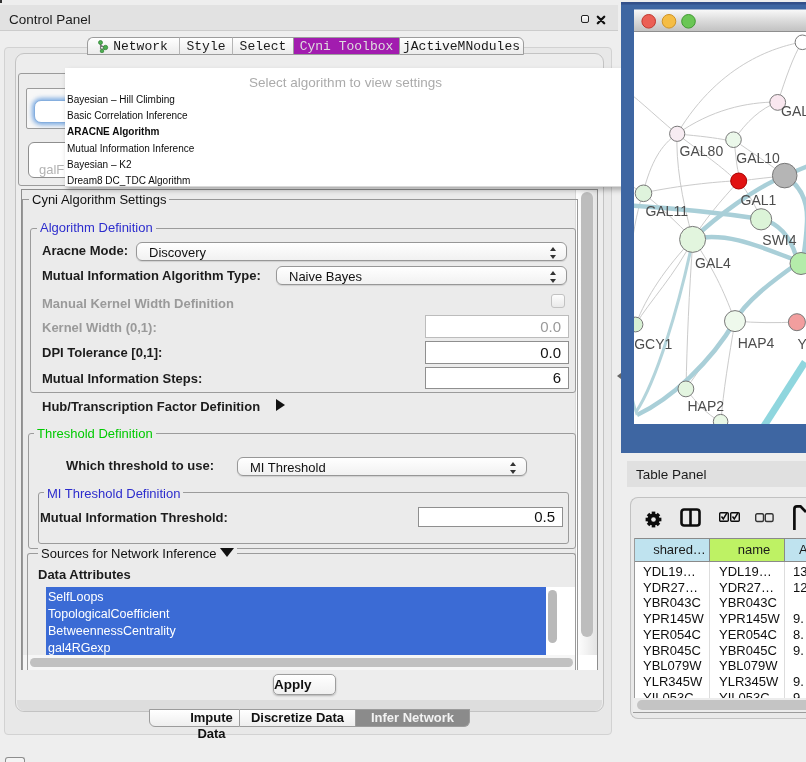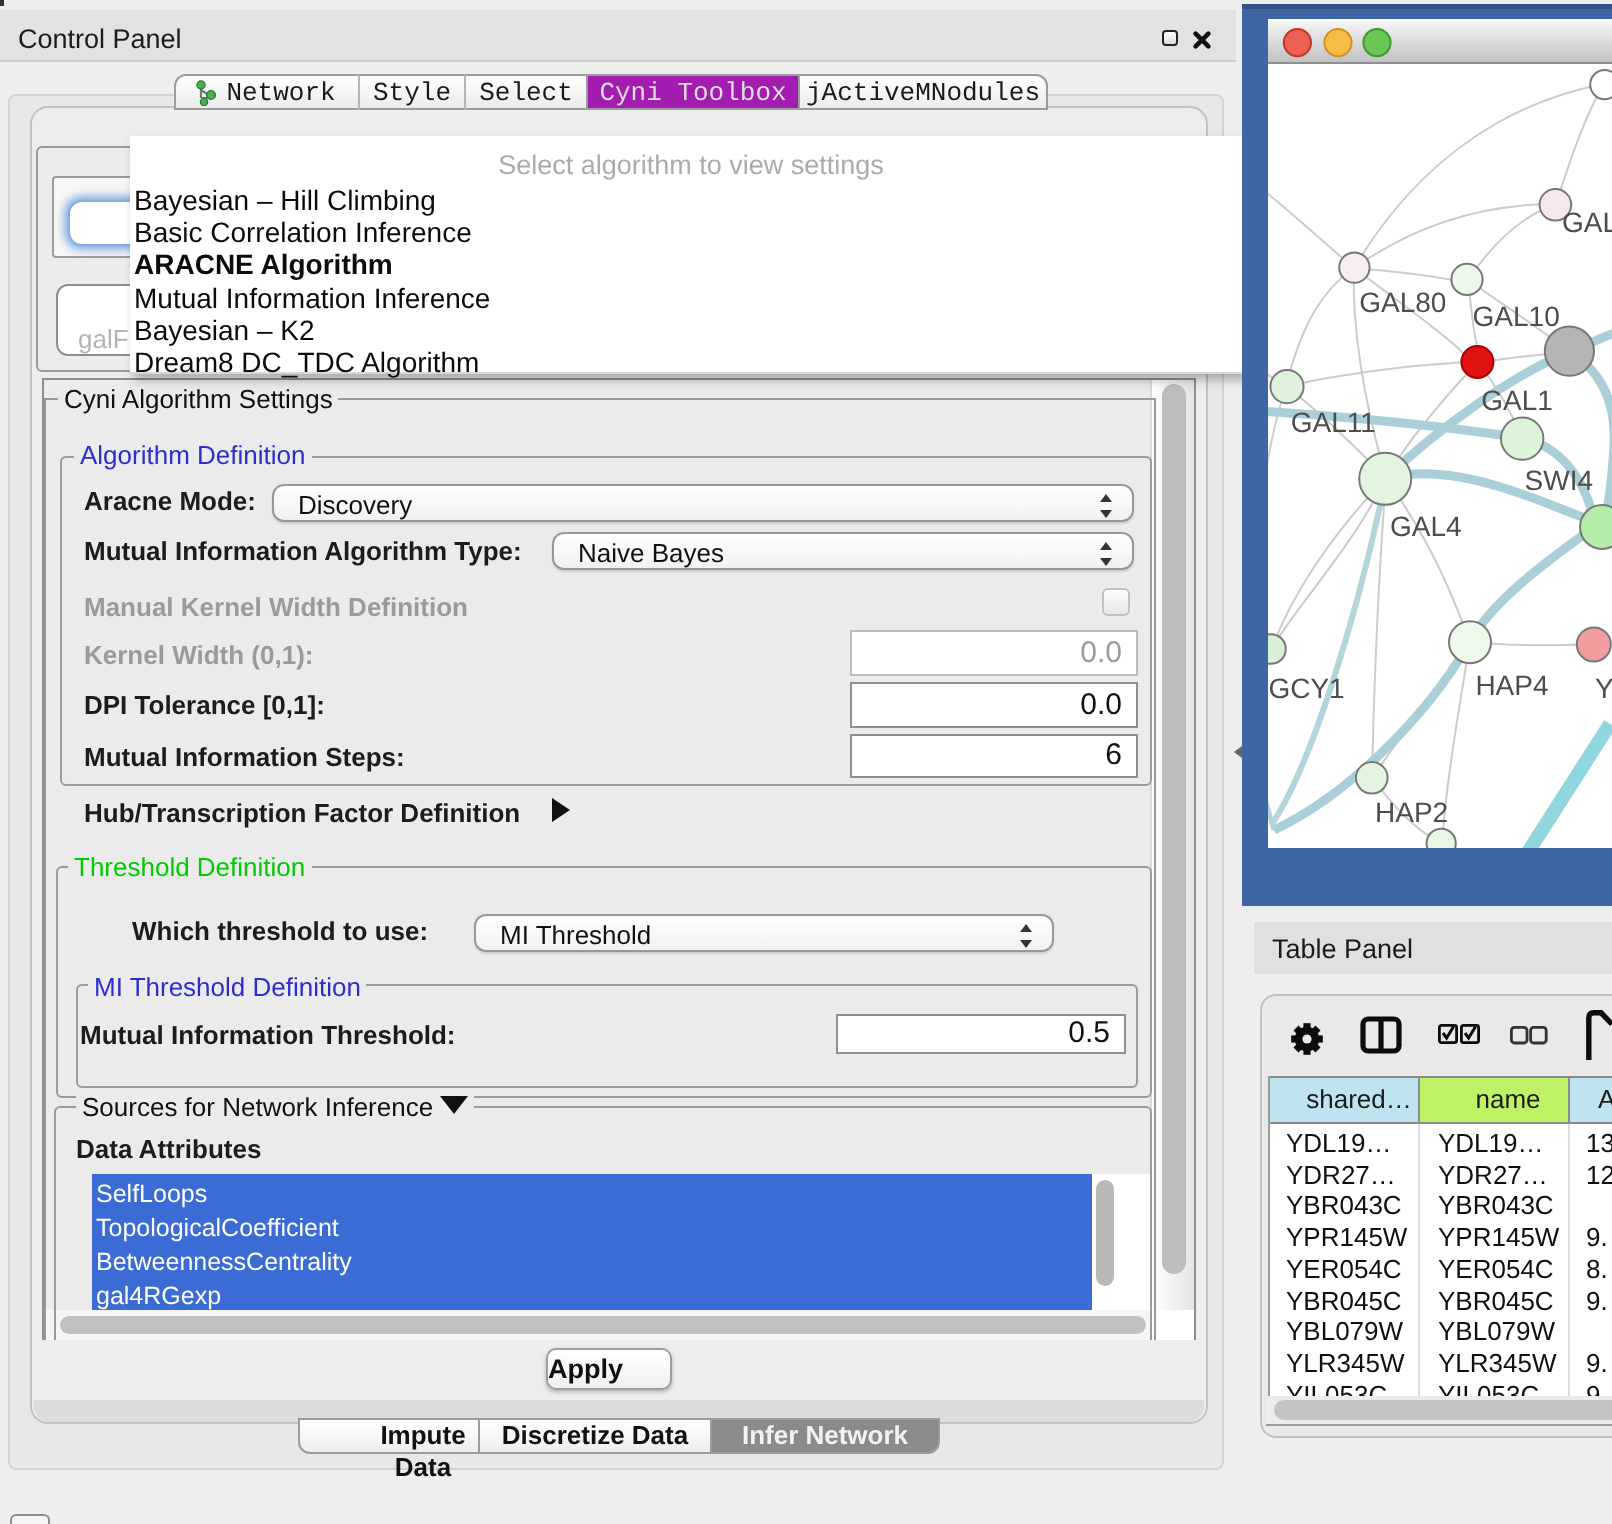--- a/index.html
+++ b/index.html
@@ -115,21 +115,21 @@
 
 <div class="ab" style="left:273px;top:674px;width:63px;height:21px;background:linear-gradient(#ffffff,#f0f0f0);border:1px solid #9e9e9e;border-radius:5px;box-shadow:0 1px 2px rgba(0,0,0,0.25);font-size:13.5px;font-weight:bold;color:#111;text-align:left;line-height:19px;">Apply</div>
 <div class="btab" style="left:149px;width:91px;border-left:1px solid #9c9c9c;border-radius:0 0 0 6px;padding-left:34px;">Impute Data</div>
 <div class="btab" style="left:240px;width:116px;">Discretize Data</div>
 <div class="btab" style="left:356px;width:114px;background:#8b8b8b;color:#f2f2f2;border-radius:0 0 6px 0;">Infer Network</div>
 
 <div class="ab" style="left:5px;top:757px;width:20px;height:5px;border:1.5px solid #8d8d8d;border-bottom:none;border-radius:3px 3px 0 0;background:#f4f4f4;"></div>
 
 <div class="ab" style="left:17px;top:68px;width:564px;height:119px;background:#ffffff;border-right:3px solid #a3a3a3;border-bottom:1px solid #d8d8d8;box-shadow:2px 3px 5px rgba(0,0,0,0.28);margin-left:48px;">
   <div class="ab" style="left:0;top:7px;width:100%;text-align:center;font-size:13.5px;color:#ababab;">Select algorithm to view settings</div>
-  <div class="ab" style="left:2px;top:24px;font-size:14px;color:#0c0c0c;line-height:16.2px;white-space:nowrap;">Bayesian – Hill Climbing<br>Basic Correlation Inference<br><b>ARACNE Algorithm</b><br>Mutual Information Inference<br>Bayesian – K2<br>Dream8 DC_TDC Algorithm</div>
+  <div class="ab" style="left:2px;top:24px;font-size:10px;color:#0c0c0c;line-height:16.2px;white-space:nowrap;">Bayesian – Hill Climbing<br>Basic Correlation Inference<br><b>ARACNE Algorithm</b><br>Mutual Information Inference<br>Bayesian – K2<br>Dream8 DC_TDC Algorithm</div>
 </div>
 
 <svg class="ab" style="left:621px;top:2px;" width="185" height="451" viewBox="0 0 185 451">
   <defs>
     <linearGradient id="tbar" x1="0" y1="0" x2="0" y2="1">
       <stop offset="0" stop-color="#f9f9f9"></stop>
           <stop offset="0.55" stop-color="#d9d9d9"></stop>
           <stop offset="1" stop-color="#c2c2c2"></stop>
     </linearGradient>
     <clipPath id="net">

